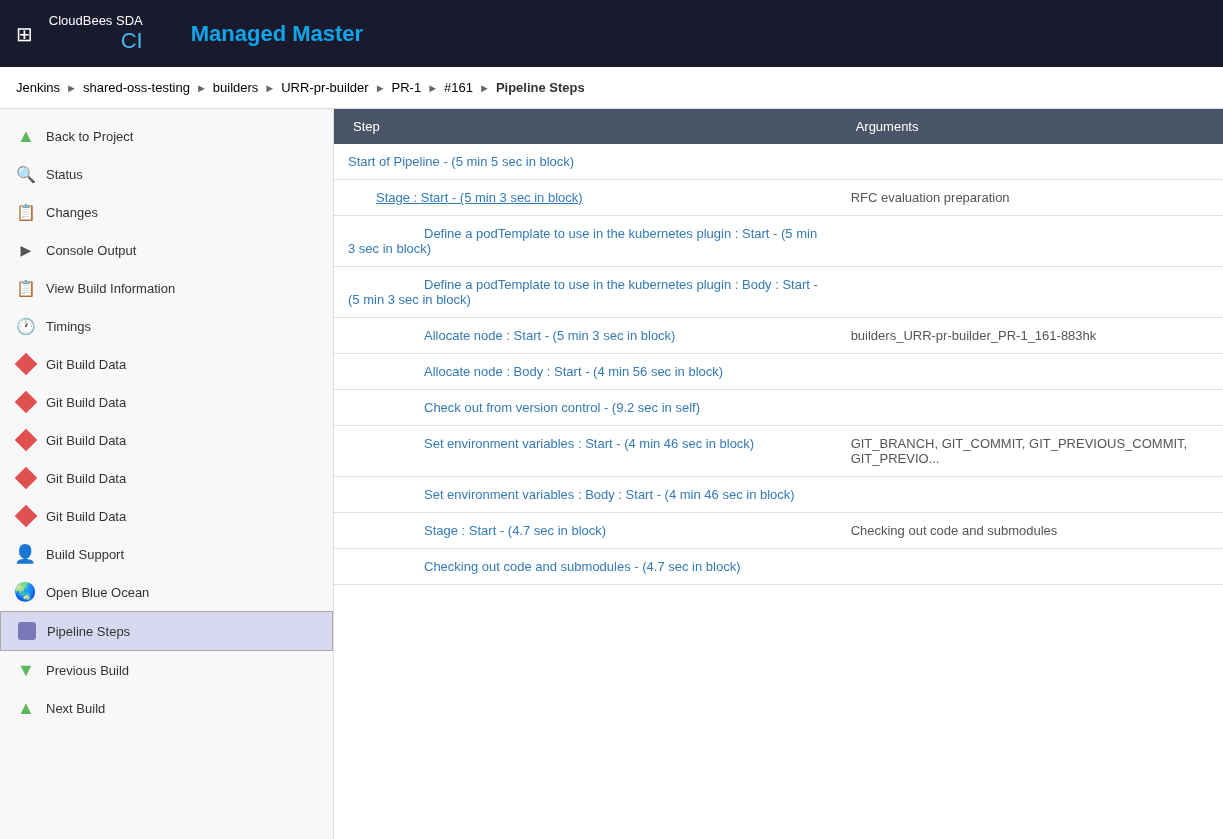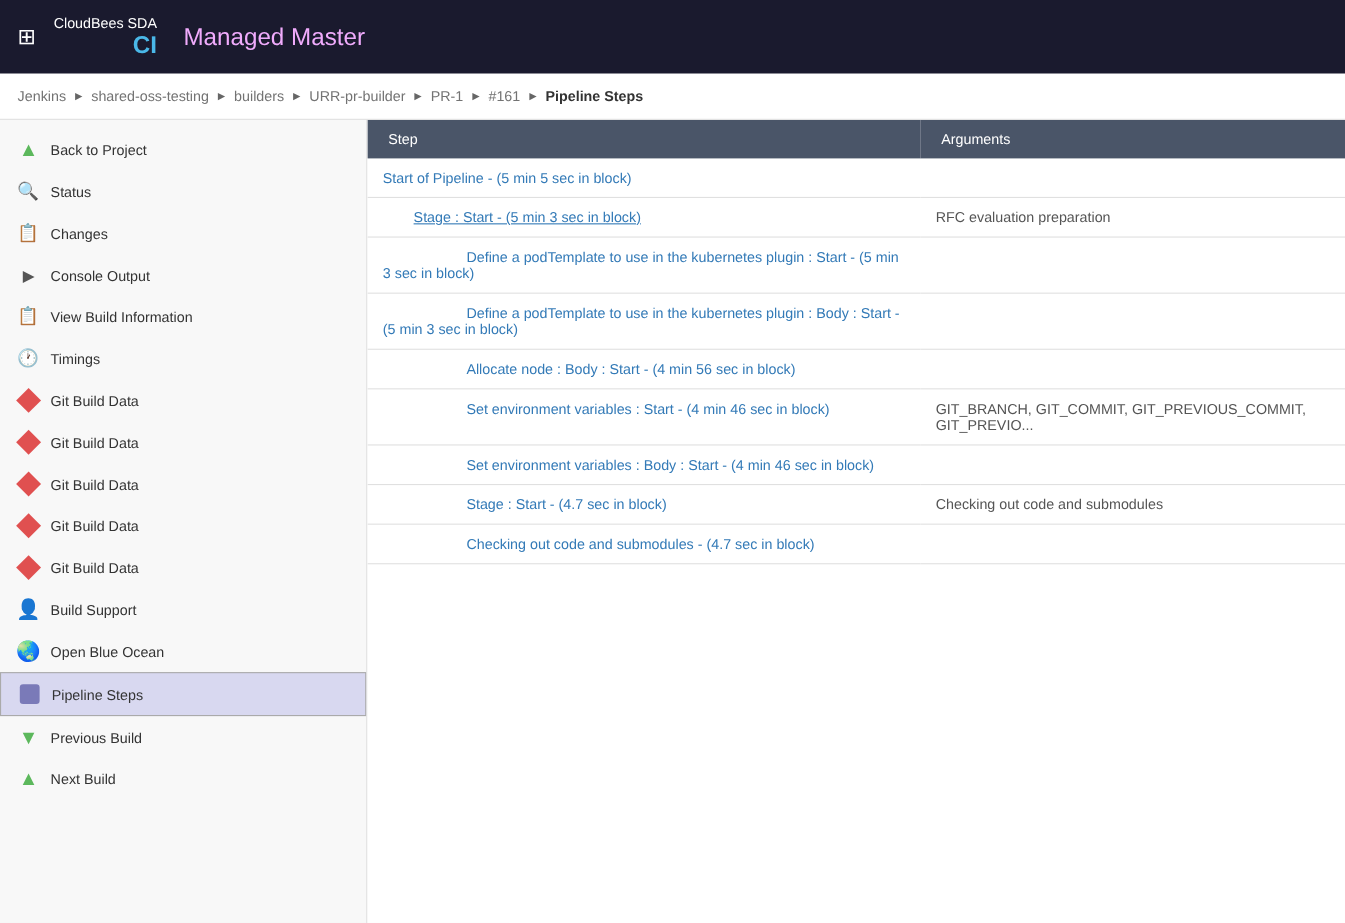--- a/index.html
+++ b/index.html
@@ -26,42 +26,42 @@
       align-items: flex-end;
     }
     .brand-name {
       color: #fff;
       font-size: 13px;
       font-weight: normal;
     }
     .brand-ci {
       color: #4ab8e8;
       font-size: 22px;
+      font-weight: normal;
+    }
+    .managed-master-title {
+      color: #0ea5e9;
+      font-size: 22px;
       font-weight: bold;
-    }
-    .managed-master-title {
-      color: #f0abfc;
-      font-size: 22px;
-      font-weight: normal;
-      margin-left: 8px;
+      margin-left: 32px;
     }
 
     
     .breadcrumb-bar {
       background: #fff;
       border-bottom: 1px solid #ddd;
       padding: 0 16px;
       height: 42px;
       display: flex;
       align-items: center;
       gap: 6px;
       font-size: 13px;
     }
     .breadcrumb-item {
-      color: #737373;
+      color: #000000;
       cursor: pointer;
       text-decoration: none;
     }
     .breadcrumb-sep {
       color: #666;
       font-size: 11px;
     }
     .breadcrumb-current {
       color: #333;
       font-weight: bold;
@@ -314,21 +314,29 @@
           </tr>
           <tr>
             <td><a class="step-link step-indent-3">Define a podTemplate to use in the kubernetes plugin : Start - (5 min 3 sec in block)</a></td>
             <td class="args-text"></td>
           </tr>
           <tr>
             <td><a class="step-link step-indent-3">Define a podTemplate to use in the kubernetes plugin : Body : Start - (5 min 3 sec in block)</a></td>
             <td class="args-text"></td>
           </tr>
           <tr>
+            <td><a class="step-link step-indent-3">Allocate node : Start - (5 min 3 sec in block)</a></td>
+            <td class="args-text">builders_URR-pr-builder_PR-1_161-883hk</td>
+          </tr>
+          <tr>
             <td><a class="step-link step-indent-3">Allocate node : Body : Start - (4 min 56 sec in block)</a></td>
+            <td class="args-text"></td>
+          </tr>
+          <tr>
+            <td><a class="step-link step-indent-3">Check out from version control - (9.2 sec in self)</a></td>
             <td class="args-text"></td>
           </tr>
           <tr>
             <td><a class="step-link step-indent-3">Set environment variables : Start - (4 min 46 sec in block)</a></td>
             <td class="args-text">GIT_BRANCH, GIT_COMMIT, GIT_PREVIOUS_COMMIT, GIT_PREVIO...</td>
           </tr>
           <tr>
             <td><a class="step-link step-indent-3">Set environment variables : Body : Start - (4 min 46 sec in block)</a></td>
             <td class="args-text"></td>
           </tr>

